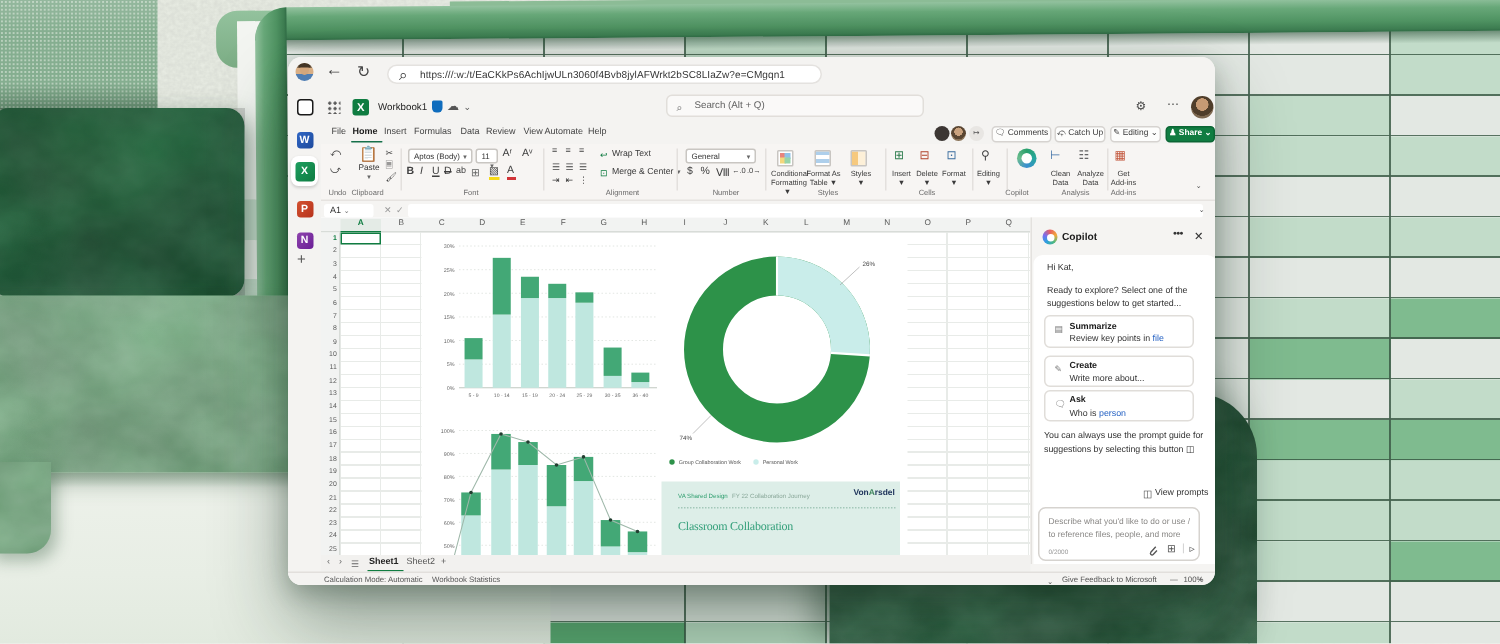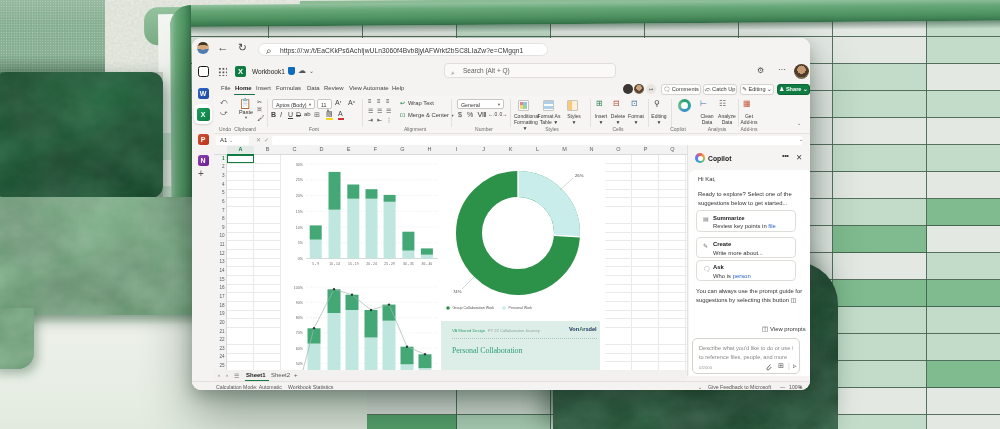--- a/index.html
+++ b/index.html
@@ -496,21 +496,21 @@
           <circle cx="124" cy="68.7" r="1.2"></circle>
           <circle cx="142" cy="76.3" r="1.2"></circle>
       </g>
     </svg>
     <div id="banner">
       <span style="position:absolute;left:11px;top:6.5px;font-size:4.1px;color:#2e9e6e;">VA Shared Design</span>
 
       <span style="position:absolute;left:47px;top:6.5px;font-size:4.1px;color:#8aa89a;">FY 22 Collaboration Journey</span>
       <span style="position:absolute;left:128px;top:5px;font-size:5.6px;font-weight:bold;color:#20355c;">Von<span style="color:#42875f;">A</span>rsdel</span>
       <div style="position:absolute;left:11px;top:17px;width:145px;height:0;border-top:1px dotted #a4c8b9;"></div>
-      <span style="position:absolute;left:11px;top:25px;font-size:8px;letter-spacing:-.15px;font-family:'Liberation Serif',serif;color:#35a07b;">Personal Collaboration</span>
+      <span style="position:absolute;left:11px;top:25px;font-size:8px;letter-spacing:-.15px;font-family:'Liberation Serif',serif;color:#35a07b;">Classroom Collaboration</span>
     </div>
   </div>
   <div id="copilot">
     <div id="cpcard"></div>
     <div style="position:absolute;left:7px;top:8px;width:10px;height:10px;border-radius:50%;background:conic-gradient(#e95f5f,#f2a93b,#4db980,#2d9fe0,#7a6ff0,#e95f5f);">
       <div style="position:absolute;left:2.5px;top:2.5px;width:5px;height:5px;border-radius:50%;background:#fff;"></div>
       </div>
     <span style="position:absolute;left:20px;top:9.5px;font-size:6.8px;font-weight:bold;color:#1a1a1a;">Copilot</span>
     <span style="position:absolute;left:94px;top:6px;color:#333;font-size:7.5px;letter-spacing:-.5px;">•••</span>
     <span style="position:absolute;left:108px;top:7.5px;color:#333;font-size:7.5px;">✕</span>

